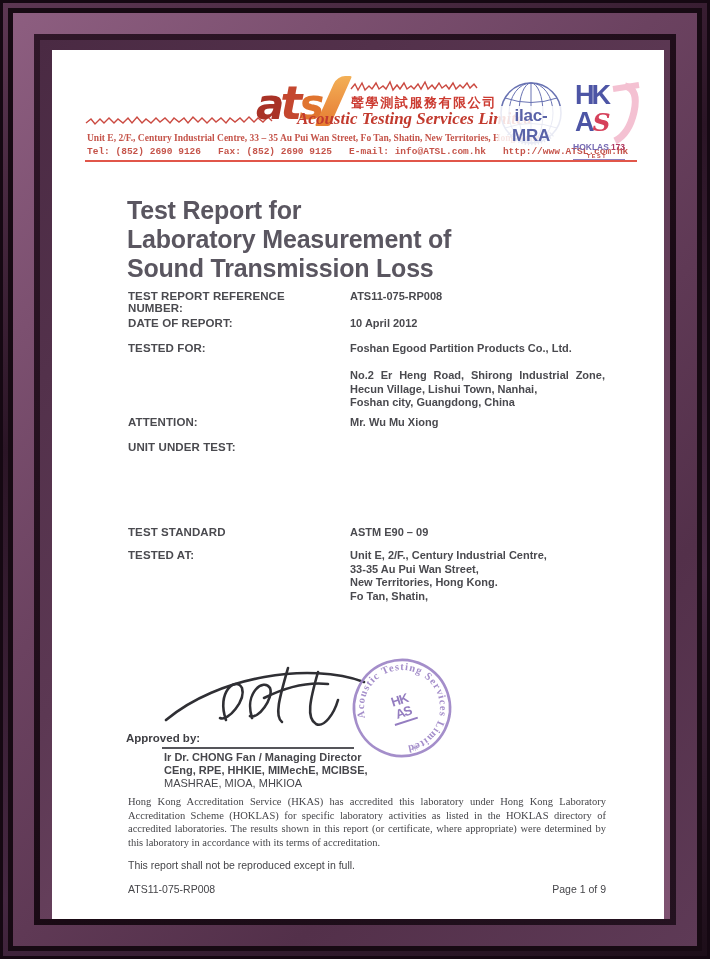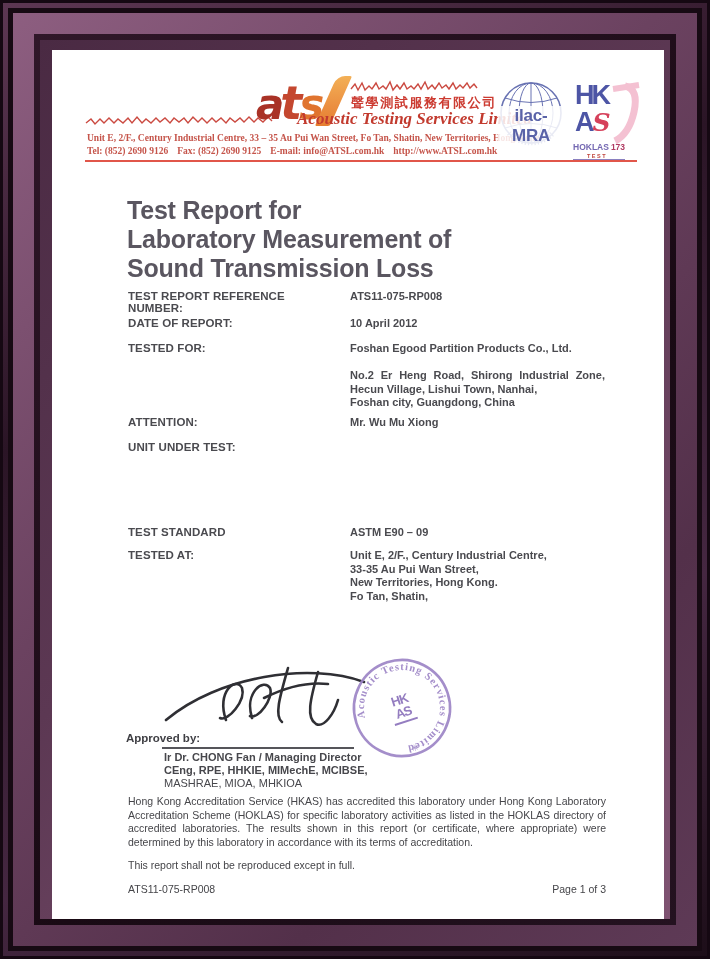--- a/index.html
+++ b/index.html
@@ -19,21 +19,21 @@
   
   .zig { position:absolute; }
   .atsl { position:absolute; left:204px; top:26px; display:flex; align-items:flex-end; font-style:italic; font-weight:bold; font-family:"DejaVu Sans", sans-serif; line-height:1; }
   .atsl .La { font-size:42px; color:#a93226; }
   .atsl .Lt { font-size:46px; color:#c4472f; margin-left:-4px; }
   .atsl .Ls { font-size:42px; color:#e0742f; margin-left:-3px; }
   .atsl .wedge { display:inline-block; width:15px; height:50px; margin-left:2px; transform:skewX(-24deg); background:linear-gradient(180deg,#f3b056 0%,#eb8f41 60%,#e67e30 100%); border-radius:8px 2px 2px 2px; }
   .cn { position:absolute; left:299px; top:44px; font-size:13px; font-weight:bold; color:#cc3b31; letter-spacing:1.6px; white-space:nowrap; }
   .en-script { position:absolute; left:245px; top:59px; font-family:"Liberation Serif", serif; font-style:italic; font-weight:bold; font-size:17px; color:#c23a2e; white-space:nowrap; }
   .hdr-addr { position:absolute; left:35px; top:83px; font-family:"Liberation Serif", serif; font-weight:bold; font-size:9.5px; color:#c5544a; white-space:nowrap; }
-  .hdr-contact { position:absolute; left:35px; top:96px; font-family:Liberation Serif, serif; font-weight:bold; font-size:9.5px; color:#c5544a; display:flex; gap:9px; white-space:nowrap;justify-content:flex-end; }
+  .hdr-contact { position:absolute; left:35px; top:96px; font-family:Liberation Mono, monospace; font-weight:bold; font-size:9.5px; color:#c5544a; display:flex; gap:17px; white-space:nowrap;justify-content:flex-end; }
   .red-rule { position:absolute; left:33px; top:110px; width:552px; height:2px; background:#e1564a; }
 
   .ilac { position:absolute; left:446px; top:30px; width:66px; height:66px; }
   .ilac-label { position:absolute; left:0; top:26px; width:66px; text-align:center; font-size:17px; font-weight:bold; color:#5a63a8; background:rgba(255,255,255,0.85); letter-spacing:-0.2px; }
 
   .hkas { position:absolute; left:521px; top:32px; width:72px; height:84px; }
   .hkas svg.ribbon { position:absolute; inset:0; }
   .hk-row { position:absolute; left:2px; top:0; font-size:27px; font-weight:900; color:#4d55a5; letter-spacing:-3px; line-height:1; transform:scaleY(1.05); }
   .as-row { position:absolute; left:2px; top:27px; line-height:1; }
   .as-row .A { font-size:27px; font-weight:900; color:#4d55a5; letter-spacing:-3px; }
@@ -53,21 +53,21 @@
   
   .sig-svg { position:absolute; left:108px; top:606px; }
   .stamp { position:absolute; left:298px; top:606px; width:104px; height:104px; transform:rotate(-18deg); opacity:0.92; }
   .approved { position:absolute; left:74px; top:682px; font-size:11.5px; font-weight:600; color:#3f3f44; }
   .sig-line { position:absolute; left:110px; top:697px; width:192px; height:1.5px; background:#55555a; }
   .sig-name { position:absolute; left:112px; top:701px; font-size:11px; font-weight:bold; color:#47474c; }
   .sig-q1 { position:absolute; left:112px; top:714px; font-size:11px; font-weight:bold; color:#47474c; }
   .sig-q2 { position:absolute; left:112px; top:727px; font-size:11px; font-weight:normal; color:#47474c; }
 
   
-  .accred { position:absolute; left:76px; top:745px; width:478px; font-size:10.5px; color:#454549; line-height:13.5px; text-align:justify; }
+  .accred { position:absolute; left:76px; top:745px; width:478px; font-size:10.5px; color:#454549; line-height:13.5px; text-align:justify;font-family:Liberation Serif, serif; }
   .note { position:absolute; left:76px; top:809px; font-size:10.5px; color:#454549; }
   .ref-line { position:absolute; left:76px; top:833px; width:478px; font-size:10.5px; color:#454549; }
   .ref-line .pg { float:right; }
 </style>
 </head>
 <body>
 
 <div class="canvas">
 
   <div class="abs f0"></div>
@@ -198,18 +198,18 @@
 
     <div class="approved">Approved by:</div>
     <div class="sig-line"></div>
     <div class="sig-name">Ir Dr. CHONG Fan / Managing Director</div>
     <div class="sig-q1">CEng, RPE, HHKIE, MIMechE, MCIBSE,</div>
     <div class="sig-q2">MASHRAE, MIOA, MHKIOA</div>
 
     <div class="accred">Hong Kong Accreditation Service (HKAS) has accredited this laboratory under Hong Kong Laboratory Accreditation Scheme (HOKLAS) for specific laboratory activities as listed in the HOKLAS directory of accredited laboratories. The results shown in this report (or certificate, where appropriate) were determined by this laboratory in accordance with its terms of accreditation.</div>
     <div class="note">This report shall not be reproduced except in full.</div>
     <div class="ref-line">
-      <span class="pg">Page 1 of 3</span>
+      <span class="pg">Page 1 of 9</span>
       <span>ATS11-075-RP008</span>
     </div>
 
   </div>
 </div>
 
 </body></html>

